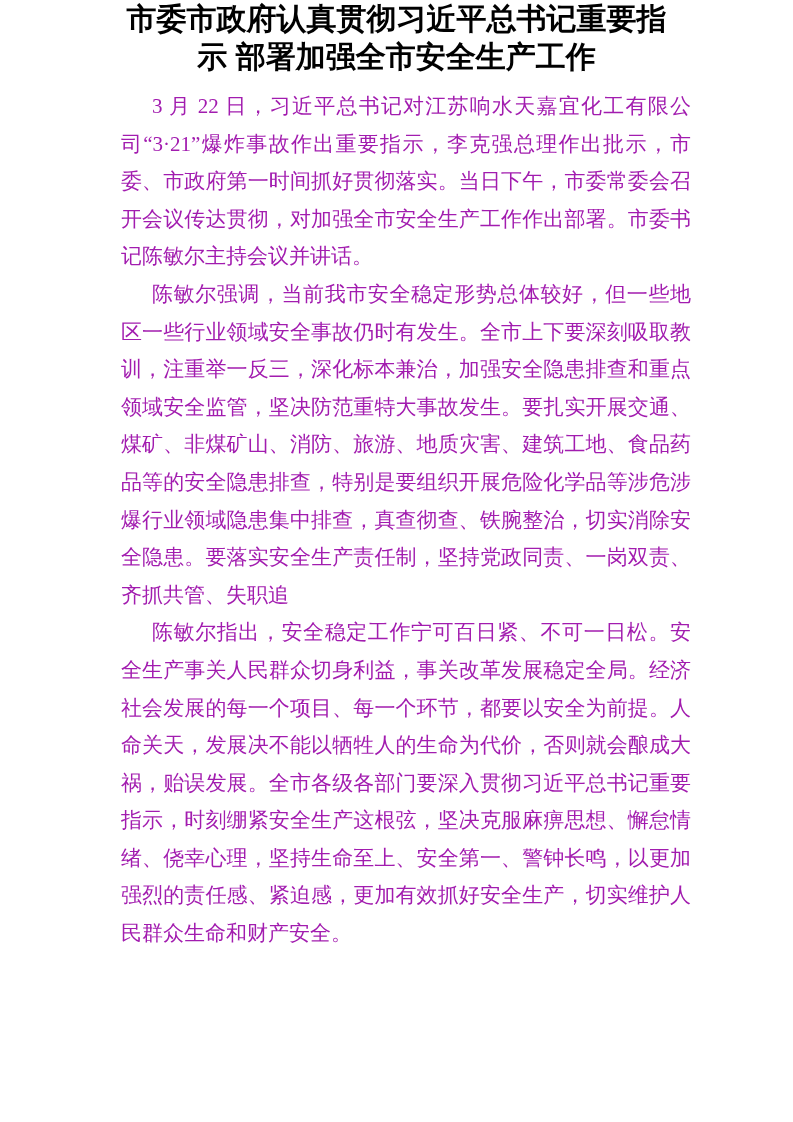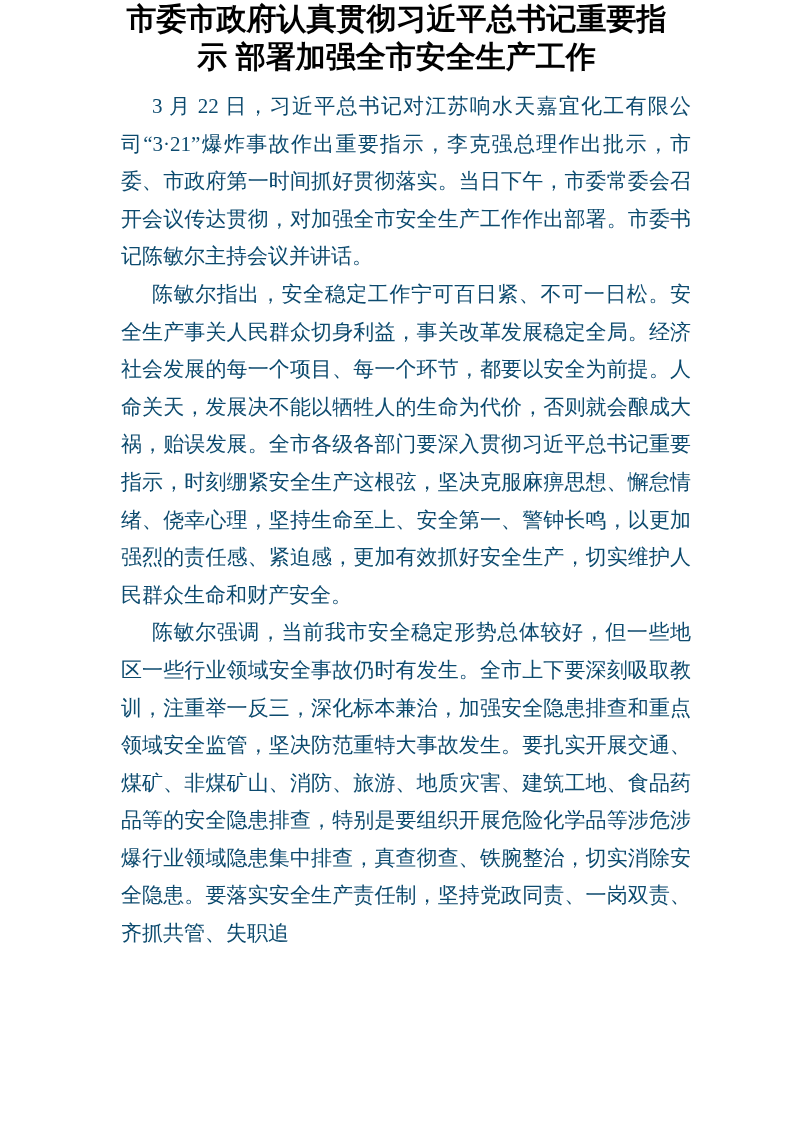--- a/index.html
+++ b/index.html
@@ -29,33 +29,33 @@
       font-size: 30px;
       line-height: 38px;
       color: #000000;
     }
     .doc-body {
       margin: 12px 102px 0 121px;
       width: 570px;
       font-family: "Liberation Serif", serif;
       font-size: 21px;
       line-height: 37.6px;
-      color: #0c4a6e;
+      color: #a21caf;
       text-align: justify;
       text-justify: inter-character;
     }
     .doc-body p {
       margin: 0;
       padding: 0;
       text-indent: 31px;
     }
   </style>
 </head>
 <body>
 
 <div class="page">
   <h1 class="doc-title">市委市政府认真贯彻习近平总书记重要指示 部署加强全市安全生产工作</h1>
   <div class="doc-body">
     <p>3 月 22 日，习近平总书记对江苏响水天嘉宜化工有限公司“3·21”爆炸事故作出重要指示，李克强总理作出批示，市委、市政府第一时间抓好贯彻落实。当日下午，市委常委会召开会议传达贯彻，对加强全市安全生产工作作出部署。市委书记陈敏尔主持会议并讲话。</p>
+    <p>陈敏尔强调，当前我市安全稳定形势总体较好，但一些地区一些行业领域安全事故仍时有发生。全市上下要深刻吸取教训，注重举一反三，深化标本兼治，加强安全隐患排查和重点领域安全监管，坚决防范重特大事故发生。要扎实开展交通、煤矿、非煤矿山、消防、旅游、地质灾害、建筑工地、食品药品等的安全隐患排查，特别是要组织开展危险化学品等涉危涉爆行业领域隐患集中排查，真查彻查、铁腕整治，切实消除安全隐患。要落实安全生产责任制，坚持党政同责、一岗双责、齐抓共管、失职追</p>
     <p>陈敏尔指出，安全稳定工作宁可百日紧、不可一日松。安全生产事关人民群众切身利益，事关改革发展稳定全局。经济社会发展的每一个项目、每一个环节，都要以安全为前提。人命关天，发展决不能以牺牲人的生命为代价，否则就会酿成大祸，贻误发展。全市各级各部门要深入贯彻习近平总书记重要指示，时刻绷紧安全生产这根弦，坚决克服麻痹思想、懈怠情绪、侥幸心理，坚持生命至上、安全第一、警钟长鸣，以更加强烈的责任感、紧迫感，更加有效抓好安全生产，切实维护人民群众生命和财产安全。</p>
-    <p>陈敏尔强调，当前我市安全稳定形势总体较好，但一些地区一些行业领域安全事故仍时有发生。全市上下要深刻吸取教训，注重举一反三，深化标本兼治，加强安全隐患排查和重点领域安全监管，坚决防范重特大事故发生。要扎实开展交通、煤矿、非煤矿山、消防、旅游、地质灾害、建筑工地、食品药品等的安全隐患排查，特别是要组织开展危险化学品等涉危涉爆行业领域隐患集中排查，真查彻查、铁腕整治，切实消除安全隐患。要落实安全生产责任制，坚持党政同责、一岗双责、齐抓共管、失职追</p>
   </div>
 </div>
 
 </body></html>

